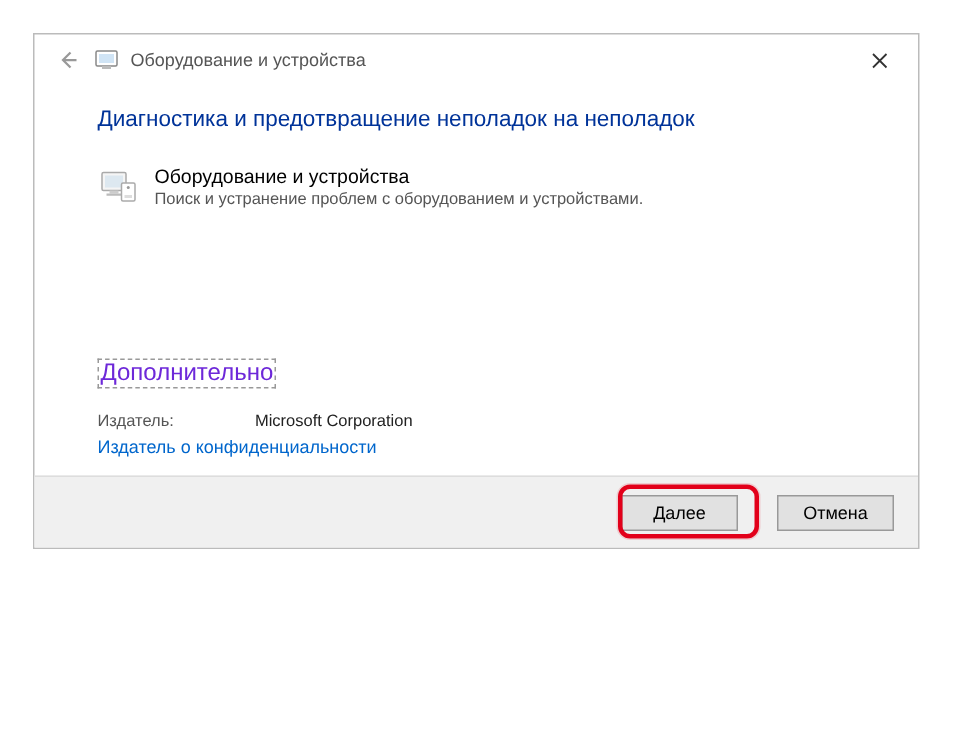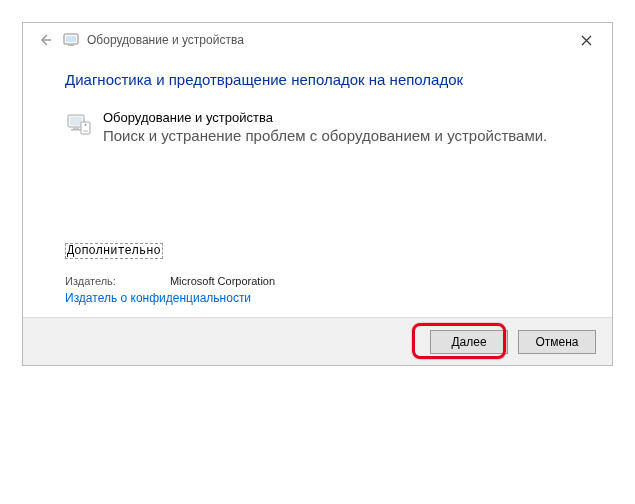--- a/index.html
+++ b/index.html
@@ -78,59 +78,58 @@
     width: 28px; height: 28px;
     flex-shrink: 0;
     display: flex; align-items: center; justify-content: center;
   }
   .item-title {
     font-size: 13px;
     color: #000;
     margin-bottom: 2px;
   }
   .item-desc {
-    font-size: 15px;
+    font-size: 11px;
     color: #555;
   }
 
   .lower-block {
     position: absolute;
     left: 42px;
     bottom: 12px;
   }
   .link {
     color: #0066cc;
     font-size: 12px;
     cursor: pointer;
   }
   .link-dashed {
-    color: #000000;
-    font-size: 12px;
+    color: #6d28d9;
+    font-size: 16px;
     cursor: pointer;
     border: 1px dashed #999;
     padding: 0 1px;
     display: inline-block;
-    font-family: Liberation Mono, monospace;
   }
   .publisher-row {
     margin-top: 16px;
     font-size: 11px;
   }
   .publisher-label { color: #555; }
   .publisher-value { color: #222; margin-left: 6px; padding-left: 45px; }
   .privacy-link { margin-top: 4px; }
 
   .footer {
     height: 48px;
     border-top: 1px solid #ddd;
     background: #f0f0f0;
     display: flex;
     align-items: center;
     justify-content: flex-end;
-    gap: 10px;
+    gap: 26px;
     padding: 0 16px;
   }
   .btn {
     min-width: 78px;
     height: 24px;
     border: 1px solid #999;
     background: #e1e1e1;
     font-size: 12px;
     font-family: inherit;
     cursor: pointer;

